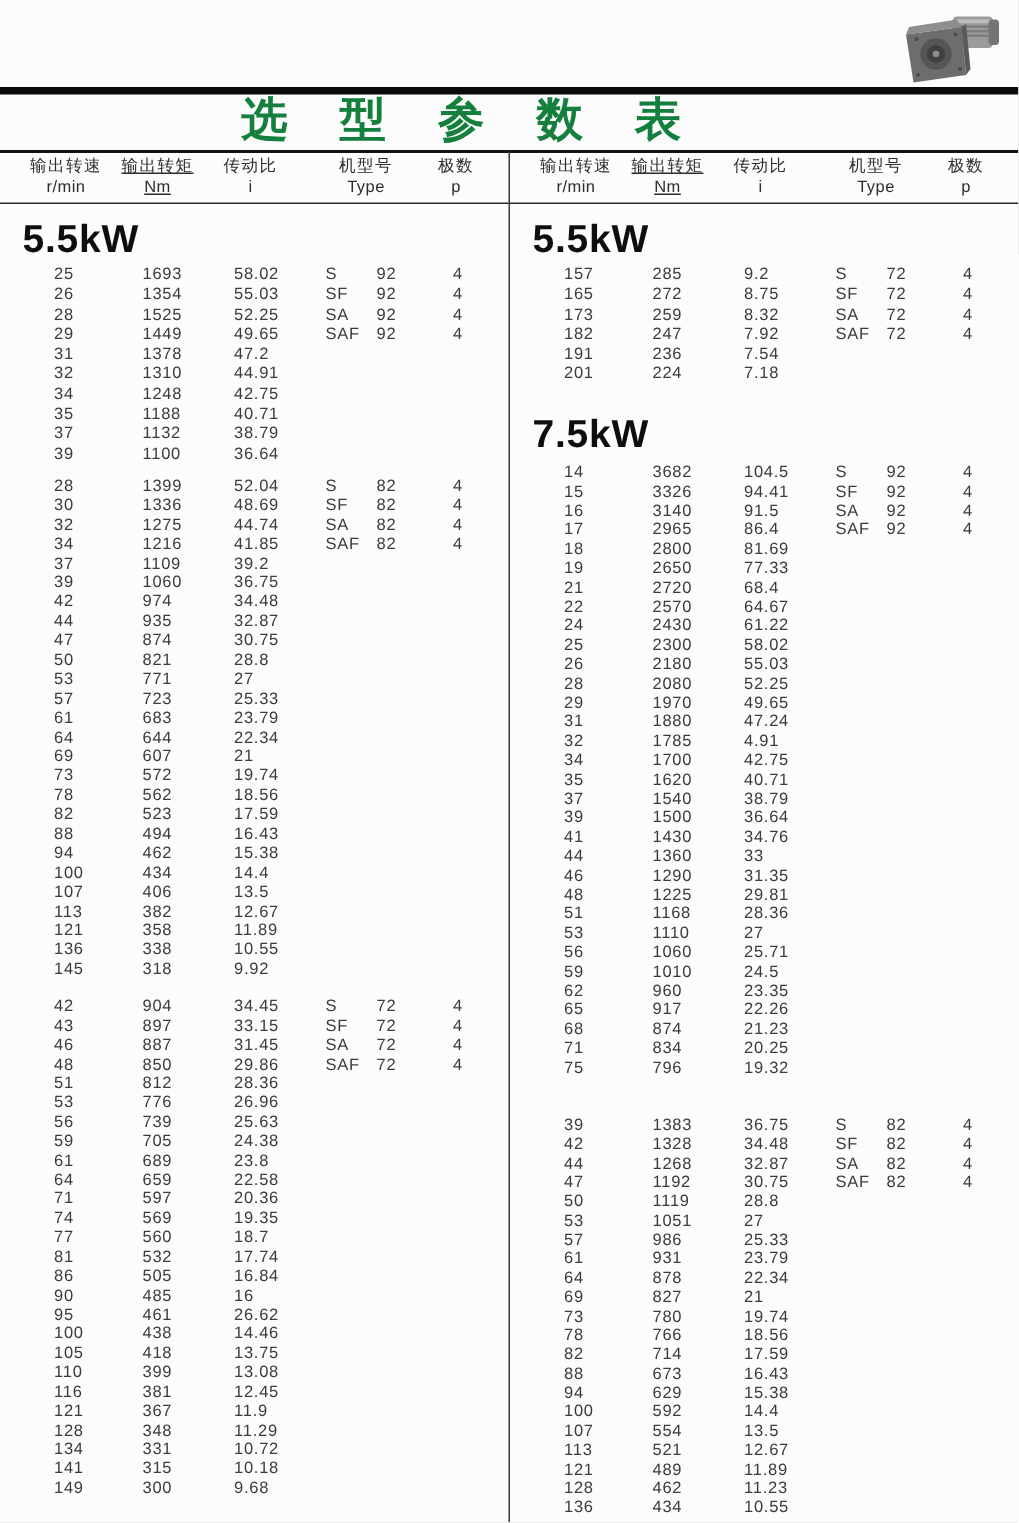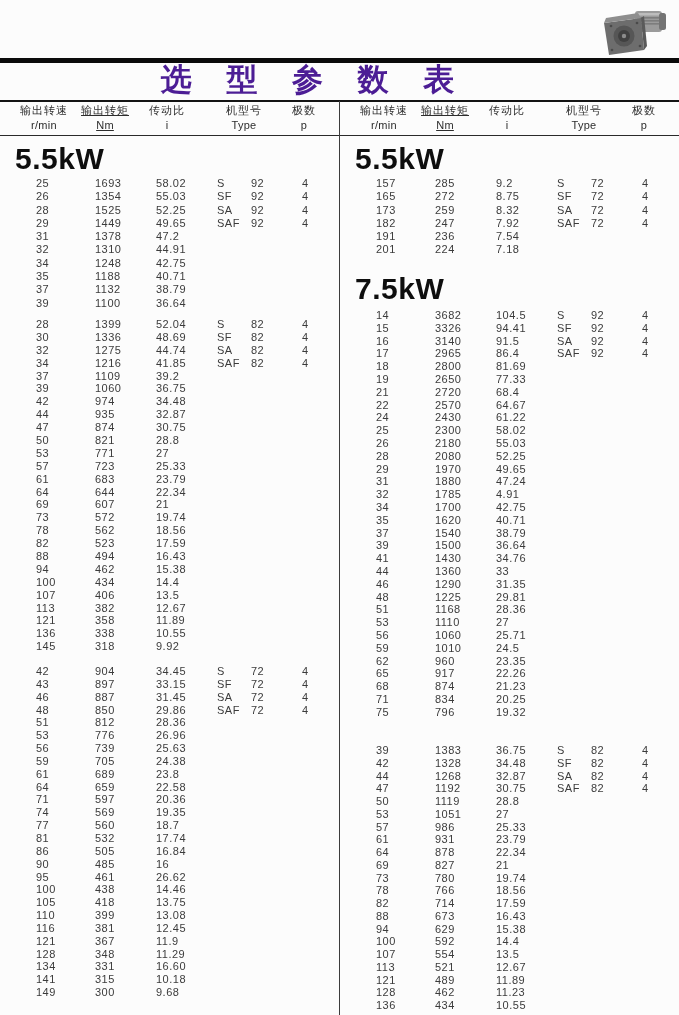--- a/index.html
+++ b/index.html
@@ -1,33 +1,33 @@
 <!DOCTYPE html>
 <html><head>
 <meta charset="utf-8">
 <style>
   html,body{margin:0;padding:0;background:#e8e8e8;}
   .page{position:relative;width:679px;height:1015px;background:#fcfcfc;overflow:hidden;
         font-family:"Liberation Sans",sans-serif;color:#3a3a3a;margin:0 auto;}
   
   .topbar{position:absolute;left:0;top:58px;width:679px;height:5px;background:#0b0b0b;}
   .title{position:absolute;left:0;top:62px;width:628px;margin:0;text-align:center;
-         font-size:31px;font-weight:bold;letter-spacing:13px;color:#4c1d95;line-height:36px;}
+         font-size:31px;font-weight:bold;letter-spacing:13px;color:#15803d;line-height:36px;}
   .title-rule{position:absolute;left:0;top:100px;width:679px;height:2px;background:#141414;}
   .head-rule{position:absolute;left:0;top:135px;width:679px;height:1px;background:#2a2a2a;}
   .vdivider{position:absolute;left:339px;top:101px;width:1px;height:914px;background:#3c3c3c;}
   
   .headgroup{position:absolute;top:102px;width:339px;height:33px;}
   .hg-left{left:0;} .hg-right{left:340px;}
   .hcell{position:absolute;text-align:center;font-size:11px;color:#2d2d2d;white-space:nowrap;}
   .hcn{top:1px;letter-spacing:1px;} .hunit{top:17px;letter-spacing:0.3px;}
   .hx1{left:10px;width:68px;} .hx2{left:74px;width:62px;text-decoration:underline;} .hx3{left:138px;width:58px;}
   .hx4{left:212px;width:64px;} .hx5{left:282px;width:44px;}
   
-  .kw{position:absolute;font-size:30px;font-weight:bold;color:#0e0e0e;line-height:26px;letter-spacing:0.5px;}
+  .kw{position:absolute;font-size:26px;font-weight:bold;color:#0e0e0e;line-height:26px;letter-spacing:0.5px;}
   .kw-l{left:15px;} .kw-r{left:355px;}
   .kw-y1{top:146px;} .kw-y2{top:276px;}
   
   .block{position:absolute;width:339px;}
   .b-left{left:0;} .b-right{left:340px;}
   .row{position:relative;height:var(--lh);}
   .row span{position:absolute;top:0;font-size:11px;line-height:var(--lh);
             letter-spacing:0.5px;white-space:nowrap;color:#3b3b3b;}
   .cs{left:36px;} .ct{left:95px;} .cr{left:156px;} .cm{left:217px;} .cz{left:251px;} .cp{left:302px;}
   
@@ -428,21 +428,21 @@
         <span class="cr">11.9</span>
       </div>
       <div class="row">
         <span class="cs">128</span>
         <span class="ct">348</span>
         <span class="cr">11.29</span>
       </div>
       <div class="row">
         <span class="cs">134</span>
         <span class="ct">331</span>
-        <span class="cr">16.60</span>
+        <span class="cr">10.72</span>
       </div>
       <div class="row">
         <span class="cs">141</span>
         <span class="ct">315</span>
         <span class="cr">10.18</span>
       </div>
       <div class="row">
         <span class="cs">149</span>
         <span class="ct">300</span>
         <span class="cr">9.68</span>

